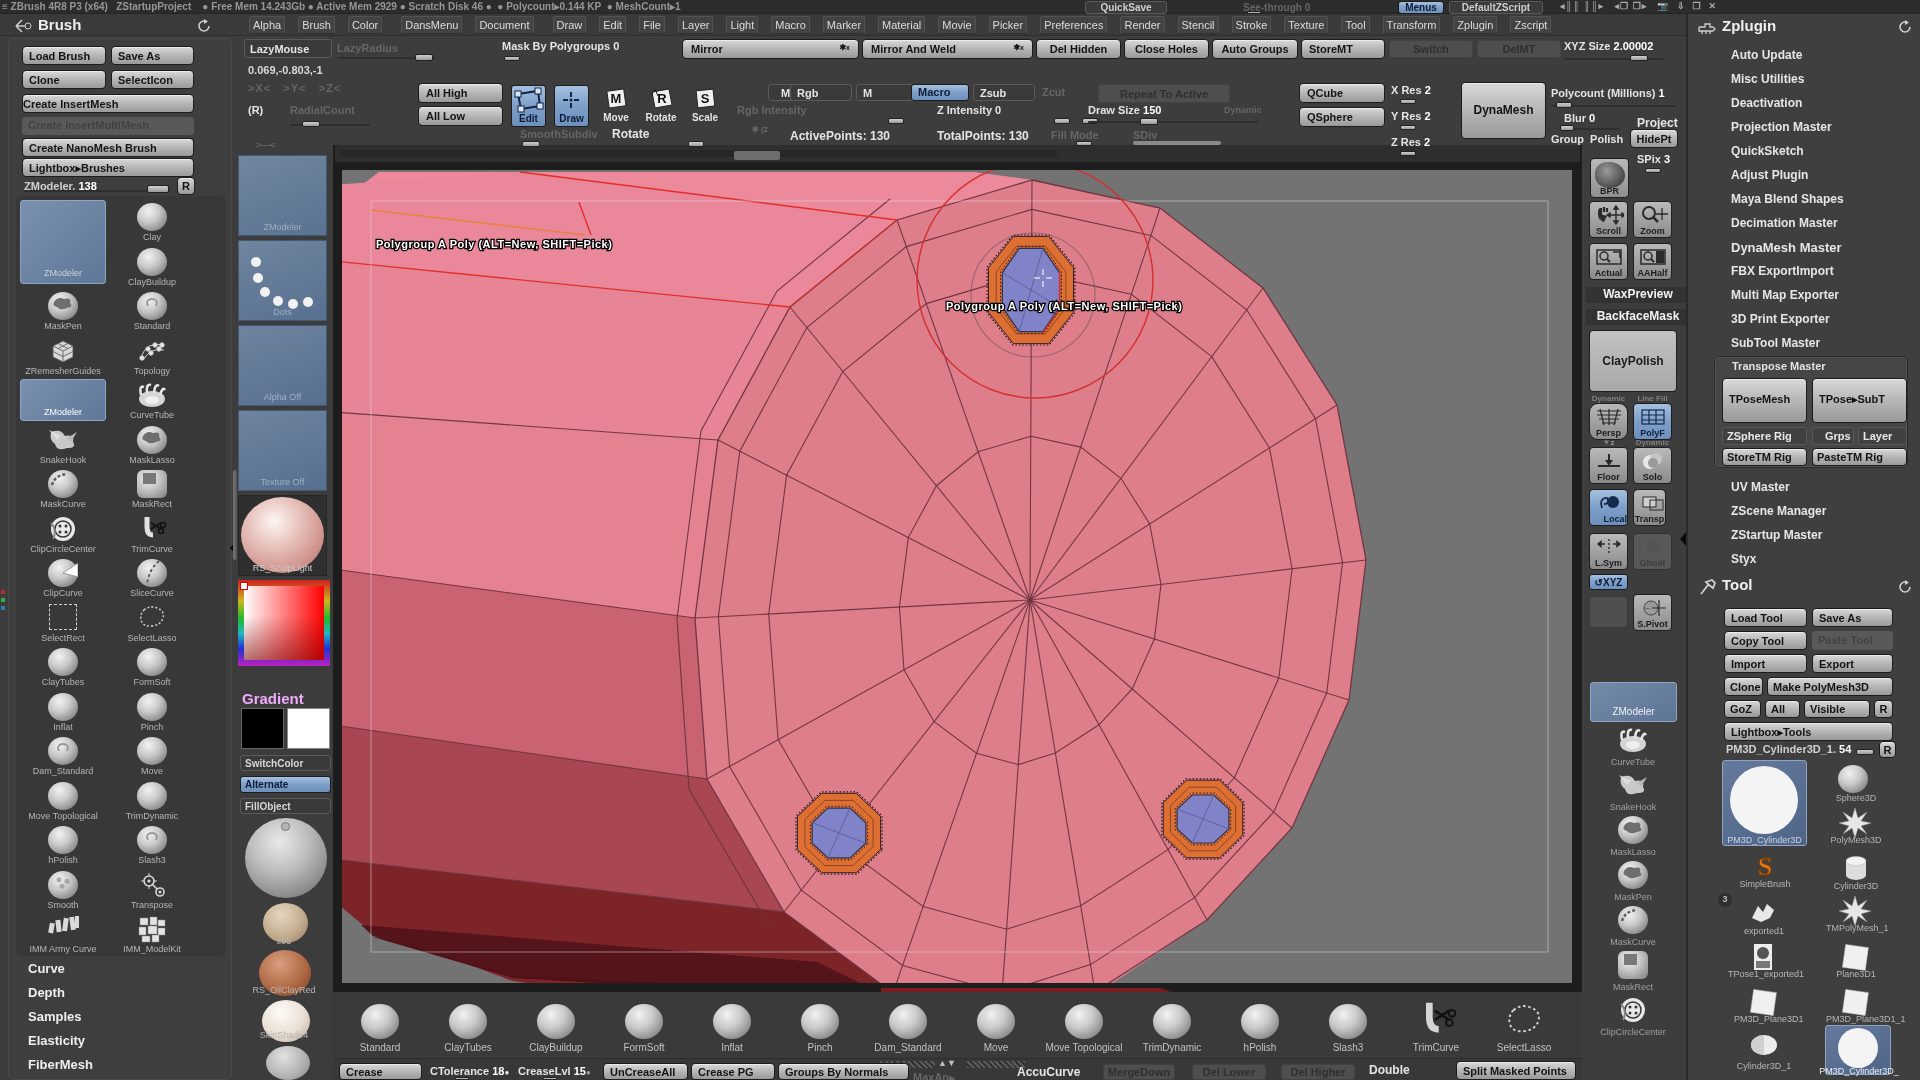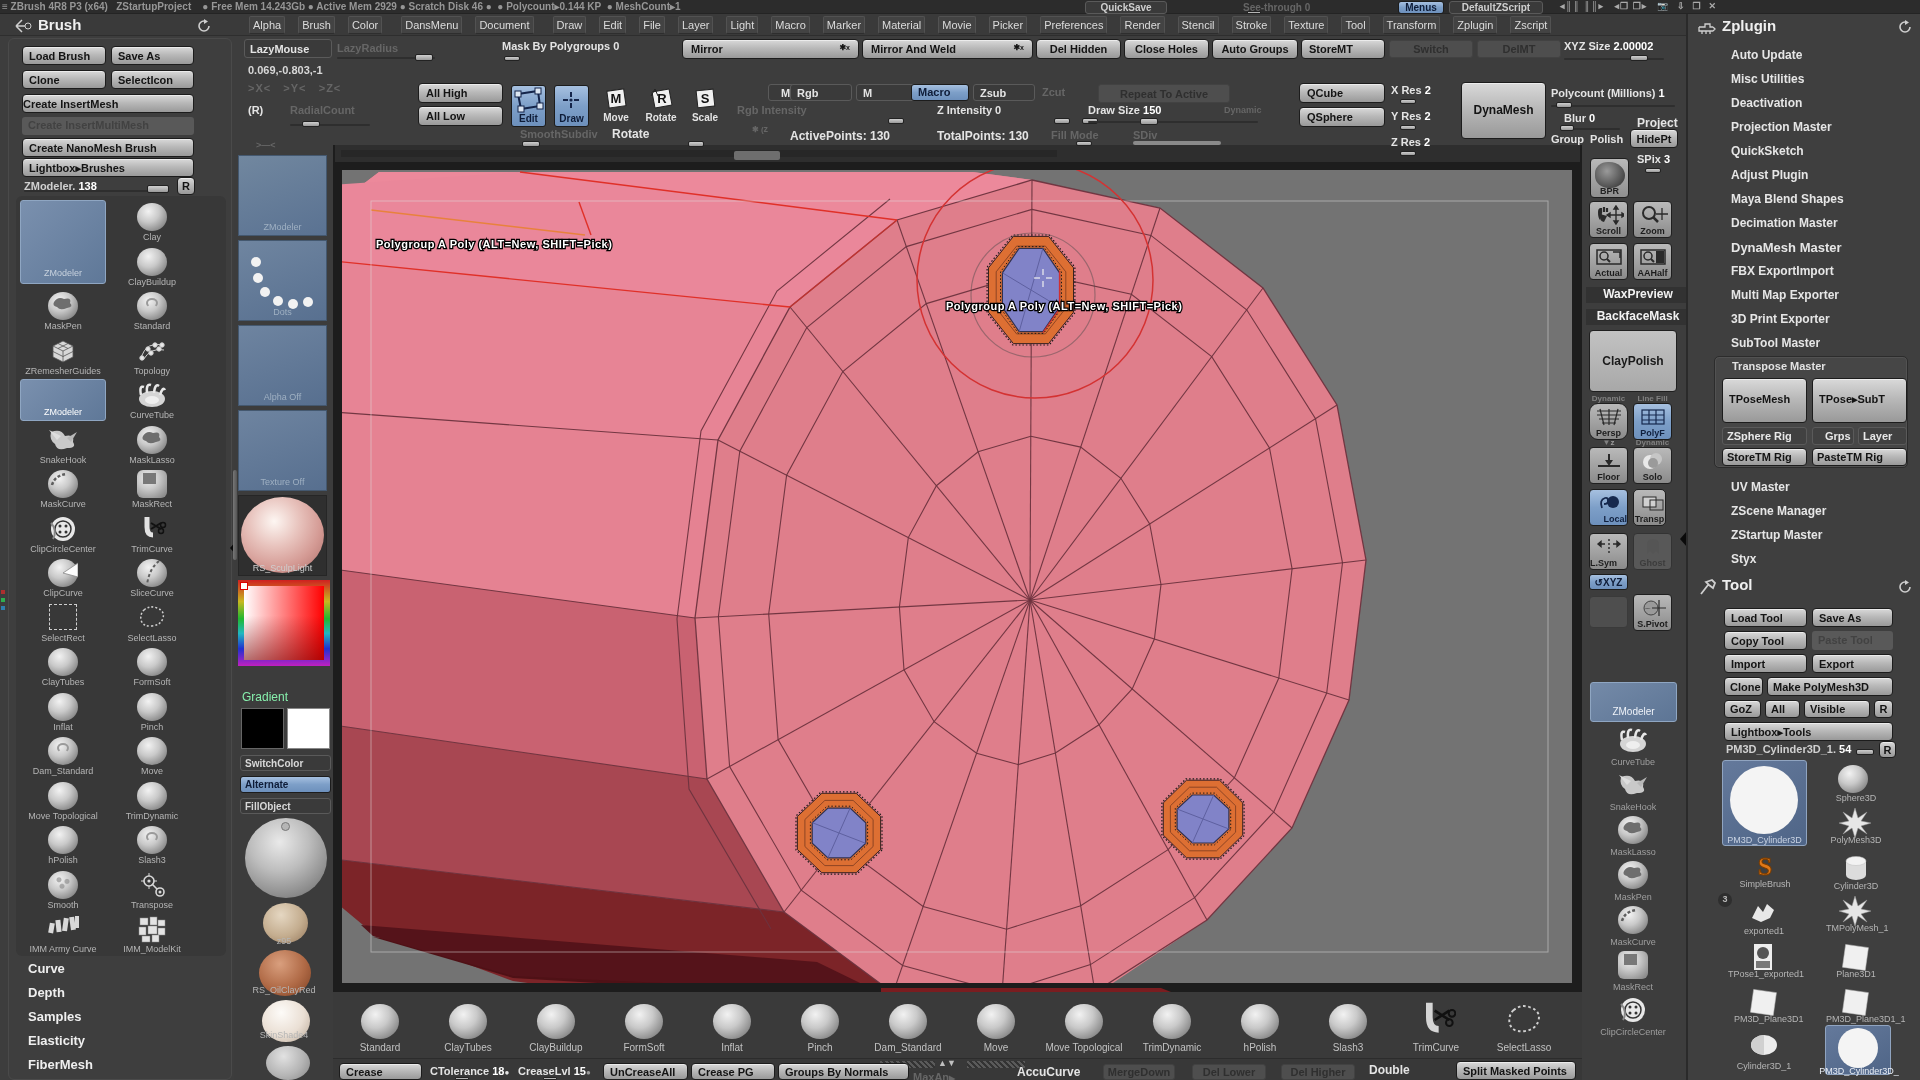--- a/index.html
+++ b/index.html
@@ -358,21 +358,21 @@
 <div class="ab" style="left:238px;top:410px;width:89px;height:81px;background:linear-gradient(160deg,#6e84a0,#576f8f);border:1px solid #44586f"></div>
 <div class="ab il" style="left:238px;top:477px;width:89px;color:#9fb0c2">Texture Off</div>
 <div class="ab" style="left:238px;top:495px;width:89px;height:81px;background:#2f2f2f;border:1px solid #262626"></div>
 <div class="ab" style="left:241px;top:497px;width:83px;height:76px;border-radius:50%;background:radial-gradient(circle at 40% 32%,#fdf6f2,#e8c3bd 35%,#d49a94 65%,#a96b66 100%)"></div>
 <div class="ab il" style="left:238px;top:563px;width:89px;color:#cfcfcf">RS_SculpLight</div>
 
 <div class="ab" style="left:238px;top:580px;width:92px;height:86px;background:linear-gradient(180deg,#d02020,#c8b820 25%,#20b830 45%,#20b8c0 62%,#2030d0 80%,#c020c0 100%)"></div>
 <div class="ab" style="left:244px;top:586px;width:80px;height:74px;background:linear-gradient(to right,#fff,#f00)"></div>
 <div class="ab" style="left:244px;top:586px;width:80px;height:74px;background:linear-gradient(to bottom,rgba(0,0,0,0) 40%,rgba(120,0,0,.55))"></div>
 <div class="ab" style="left:240px;top:582px;width:8px;height:8px;background:#fff;border:1px solid #d00"></div>
-<div class="ab" style="left:242px;top:690px;color:#86efac;font-size:12px;font-weight:normal">Gradient</div>
+<div class="ab" style="left:242px;top:690px;color:#f0abfc;font-size:15px;font-weight:bold">Gradient</div>
 <div class="ab" style="left:241px;top:708px;width:43px;height:41px;background:#000;border:1px solid #666"></div>
 <div class="ab" style="left:287px;top:708px;width:43px;height:41px;background:#fff;border:1px solid #888"></div>
 <div class="ab bd" style="left:240px;top:755px;width:91px;height:16px;font-size:10px;line-height:15px;padding-left:4px;color:#d8d8d8">SwitchColor</div>
 <div class="ab bb" style="left:240px;top:776px;width:91px;height:17px;font-size:10px;line-height:16px;text-align:left;padding-left:4px">Alternate</div>
 <div class="ab bd" style="left:240px;top:798px;width:91px;height:16px;font-size:10px;line-height:15px;padding-left:4px;color:#d8d8d8">FillObject</div>
 <div class="ab" style="left:245px;top:818px;width:82px;height:80px;border-radius:50%;background:radial-gradient(circle at 42% 30%,#e9e9e9,#bdbdbd 40%,#8a8a8a 75%,#5f5f5f)"></div>
 <div class="ab" style="left:281px;top:822px;width:9px;height:9px;border-radius:50%;border:1px solid #777;background:#b5b5b5"></div>
 <div class="ab" style="left:263px;top:903px;width:45px;height:40px;border-radius:50%;background:radial-gradient(circle at 40% 30%,#e5d7c2,#c4ad8f 55%,#93765a)"></div>
 <div class="ab il" style="left:238px;top:936px;width:92px">z95</div>
 <div class="ab" style="left:259px;top:950px;width:52px;height:46px;border-radius:50%;background:radial-gradient(circle at 40% 30%,#d99f7e,#b06a46 55%,#7c3f22)"></div>
@@ -605,21 +605,21 @@
         <div class="ab" style="left:1589px;top:533px;width:39px;height:37px;background:linear-gradient(#b9b9b9,#9e9e9e 60%,#8a8a8a);border:1px solid #1f1f1f;border-radius:4px;overflow:hidden">
           <div style="position:absolute;left:4px;top:2px"><svg width="30" height="22" viewBox="0 0 30 22">
               <g stroke="#2a2a2a" stroke-width="1.4">
                 <line x1="15" y1="3" x2="15" y2="19" stroke-dasharray="2 2"></line>
                 <line x1="4" y1="8" x2="11" y2="8"></line>
                 <line x1="19" y1="8" x2="26" y2="8"></line>
                 <path d="M4 8 L7 5.5 L7 10.5 Z" fill="#2a2a2a"></path>
                 <path d="M26 8 L23 5.5 L23 10.5 Z" fill="#2a2a2a"></path>
               </g>
             </svg></div>
-          <div style="position:absolute;bottom:1px;width:100%;text-align:left;font-size:9px;font-weight:bold;color:#1c1c1c">L.Sym</div>
+          <div style="position:absolute;bottom:1px;width:100%;text-align:center;font-size:9px;font-weight:bold;color:#1c1c1c">L.Sym</div>
         </div>
         <div class="ab" style="left:1633px;top:533px;width:39px;height:37px;background:#585858;border:1px solid #333;border-radius:4px;overflow:hidden">
           <div style="position:absolute;left:4px;top:2px"><svg width="30" height="22" viewBox="0 0 30 22">
               <path d="M9 18 L9 9 Q9 3 15 3 Q21 3 21 9 L21 18 L18 15 L15 18 L12 15 Z" fill="#555"></path>
             </svg></div>
           <div style="position:absolute;bottom:1px;width:100%;text-align:center;font-size:9px;font-weight:bold;color:#3c3c3c">Ghost</div>
         </div>
         <div class="ab bb" style="left:1589px;top:574px;width:39px;height:16px;line-height:15px;font-size:10px">↺XYZ</div>
         <div class="ab" style="left:1589px;top:596px;width:39px;height:32px;background:#4e4e4e;border:1px solid #3a3a3a;border-radius:4px"></div>
         <div class="ab" style="left:1633px;top:594px;width:39px;height:37px;background:linear-gradient(#b9b9b9,#9e9e9e 60%,#8a8a8a);border:1px solid #1f1f1f;border-radius:4px;overflow:hidden">

